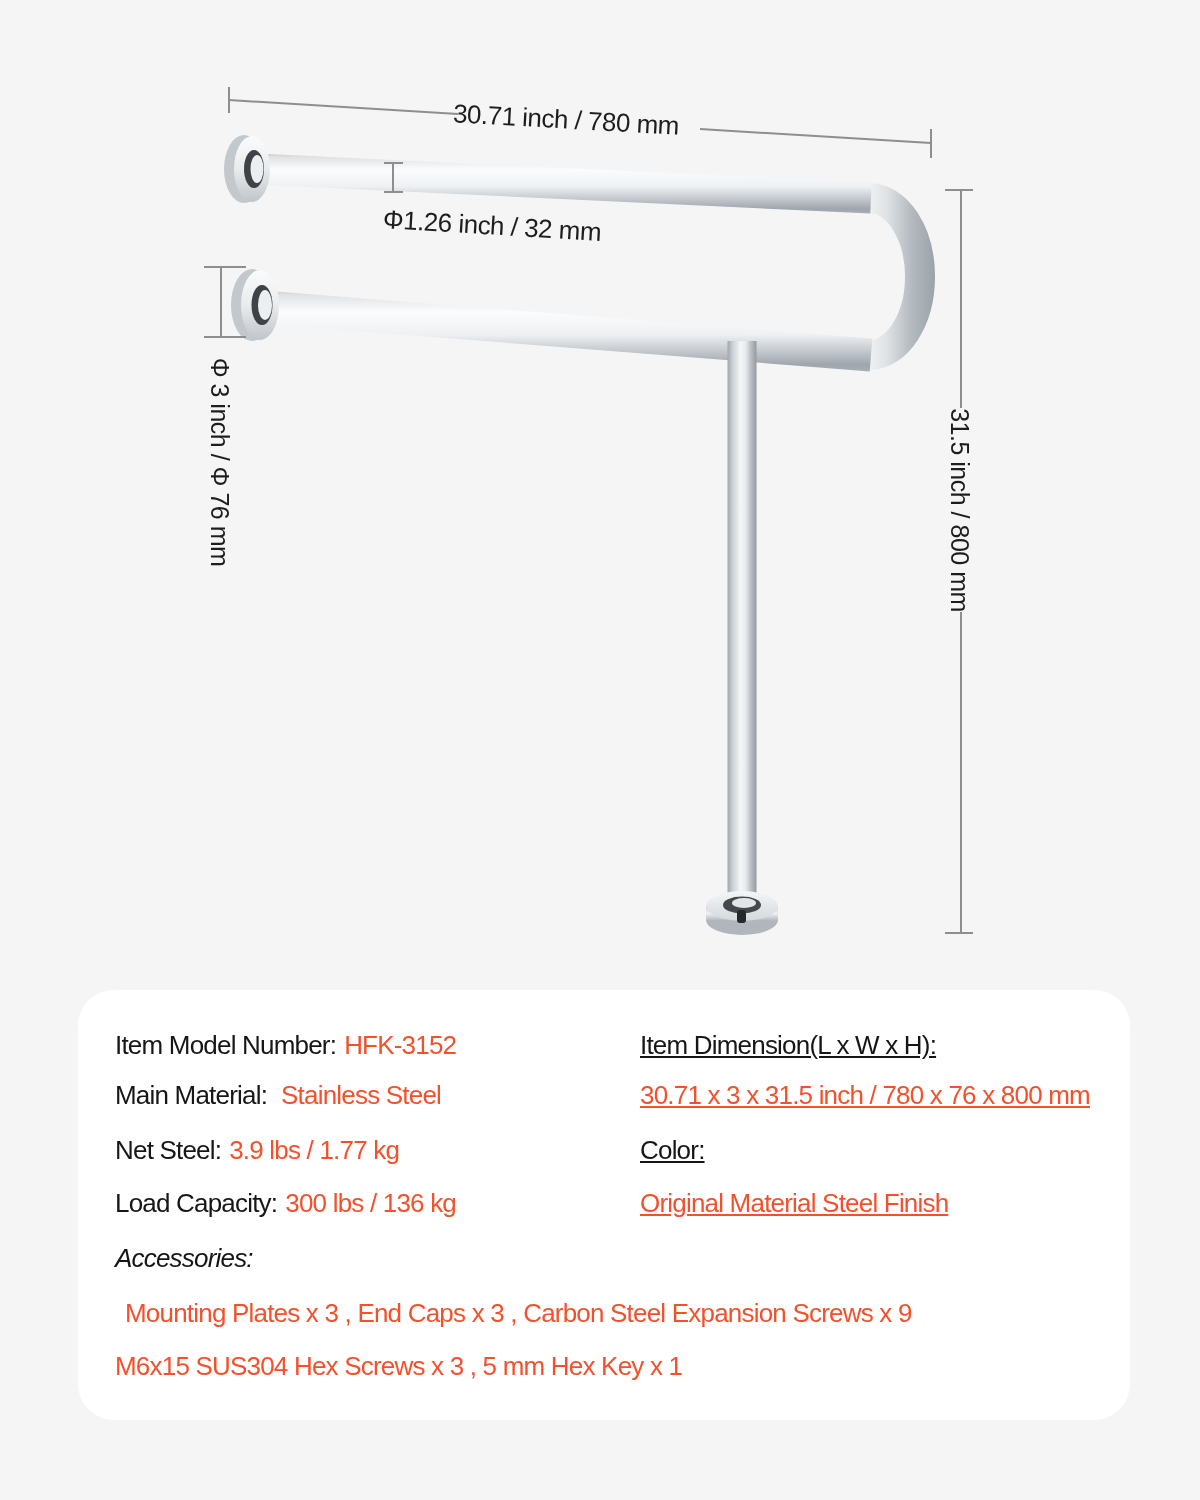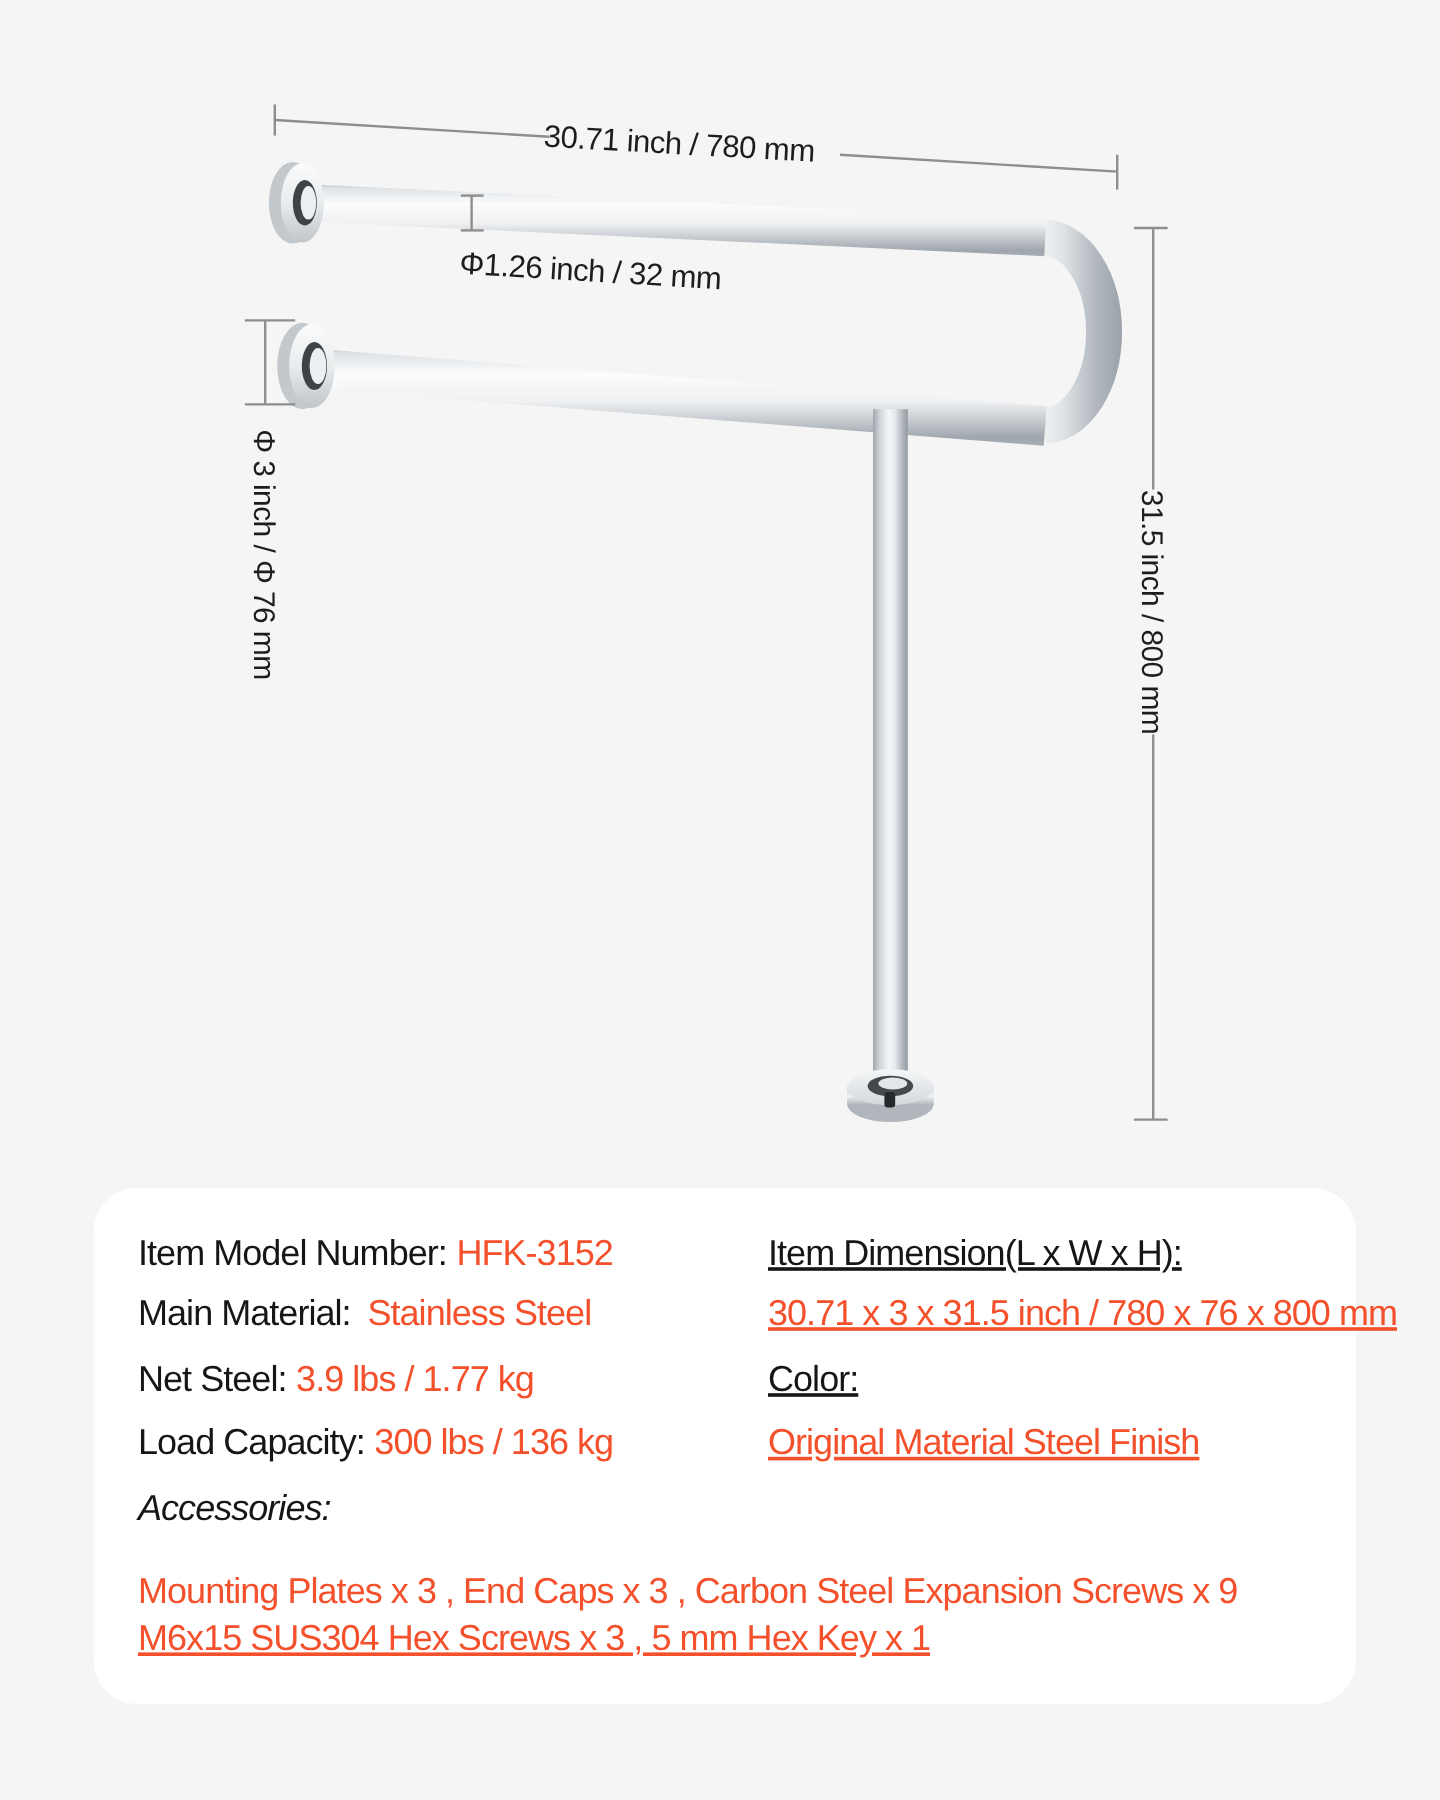--- a/index.html
+++ b/index.html
@@ -16,29 +16,29 @@
     position:absolute;white-space:nowrap;
     font-size:26px;font-weight:500;color:#1d1d1f;letter-spacing:-0.5px;
     transform:translate(-50%,-50%) rotate(var(--r,0deg));
     transform-origin:center center;
   }
   .ann.vert{font-size:25px;}
   .spec-card{
     position:absolute;left:78px;top:990px;width:1052px;height:430px;
     background:#ffffff;border-radius:36px;
   }
-  .row{position:absolute;font-size:30px;font-weight:500;letter-spacing:-0.8px;white-space:nowrap;line-height:34px;}
+  .row{position:absolute;font-size:26px;font-weight:500;letter-spacing:-0.8px;white-space:nowrap;line-height:34px;}
   .row .lbl{color:#161616;}
   .row .val{color:#f4502b;margin-left:8px;}
   .row .val.wide-gap{margin-left:14px;}
   .row.orange{color:#f4502b;text-align:center;}
   .colL{left:37px;}
   .colR{left:562px;text-decoration:underline;}
   .r1{top:38px;} .r2{top:88px;} .r3{top:143px;} .r4{top:196px;}
-  .r5{top:251px;font-style:italic;} .r6{top:320px;} .r7{top:359px;text-decoration:underline;}
+  .r5{top:251px;font-style:italic;} .r6{top:306px;margin-left:10px;} .r7{top:359px;}
 </style>
 </head>
 <body>
 
 <div class="stage">
 
   <svg class="diagram" width="1200" height="985" viewBox="0 0 1200 985">
     <defs>
       <linearGradient id="gTop" gradientUnits="userSpaceOnUse" x1="0" y1="152" x2="0" y2="215">
         <stop offset="0" stop-color="#b9bec3"></stop>

